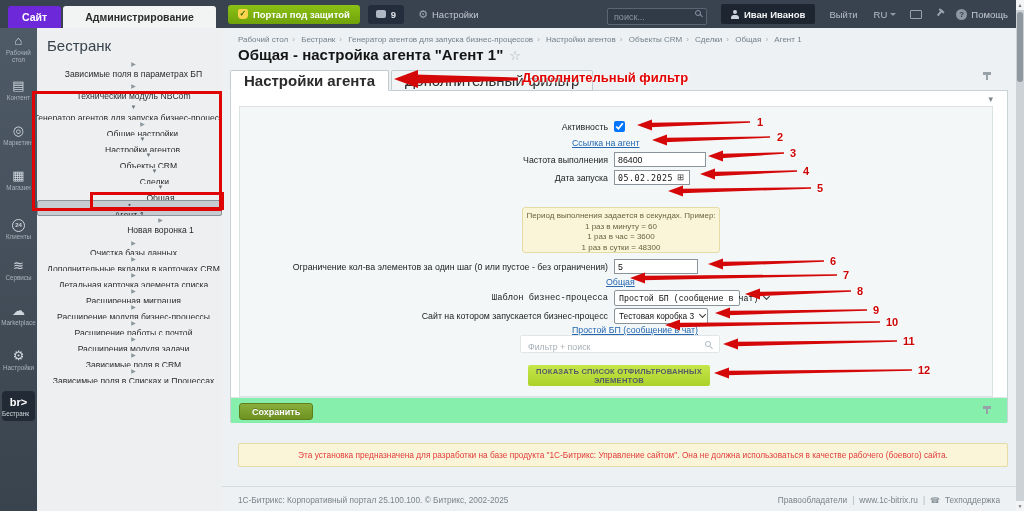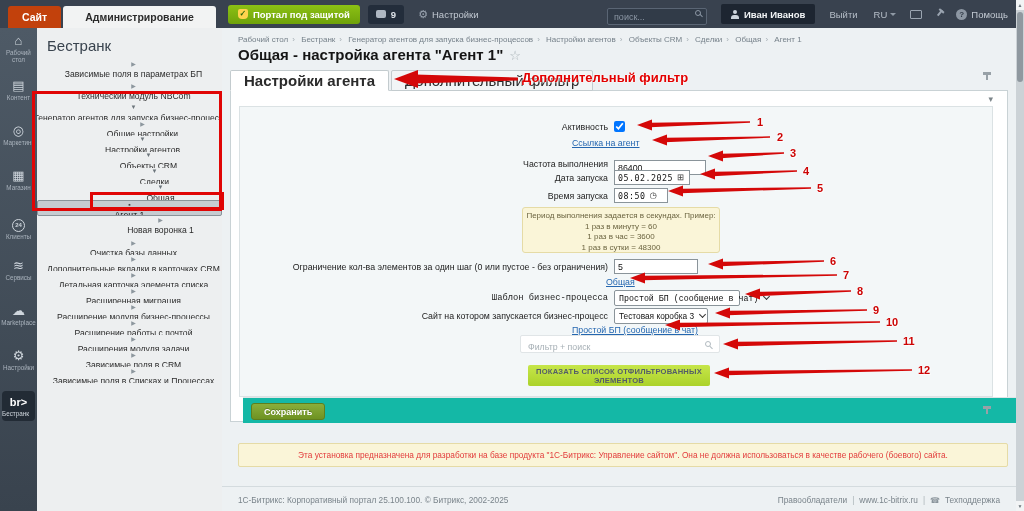--- a/index.html
+++ b/index.html
@@ -5,21 +5,21 @@
   html,body{margin:0;padding:0;background:#dfe5e8;}
   *{box-sizing:border-box;}
   .stage{position:relative;width:1024px;height:511px;overflow:hidden;
          font-family:"Liberation Sans",sans-serif;background:#edf1f3;}
 
   
   .topbar{position:absolute;left:0;top:0;width:1024px;height:28px;background:#39424f;
           display:flex;align-items:center;z-index:5;}
   .tb-tab{height:22px;line-height:22px;padding:0 14px;font-size:10.5px;border-radius:3px 3px 0 0;
           margin-top:6px;cursor:pointer;}
-  .tb-site{background:#c2410c;color:#fff;margin-left:8px;font-weight:bold;}
+  .tb-site{background:#6d28d9;color:#fff;margin-left:8px;font-weight:bold;}
   .tb-admin{background:#f2f3f3;color:#2b2b2b;font-weight:bold;margin-left:2px;padding:0 22px;}
   .tb-protect{display:flex;align-items:center;gap:5px;height:19px;margin-left:12px;padding:0 10px;
           background:linear-gradient(#8cc115,#6fa20a);border-radius:3px;color:#fff;
           font-size:9.5px;font-weight:bold;cursor:pointer;}
   .shield{display:inline-block;width:10px;height:10px;background:#ffd34d;border-radius:2px 2px 4px 4px;
           color:#27630b;font-size:8px;line-height:10px;text-align:center;font-weight:bold;}
   .tb-badge{display:flex;align-items:center;gap:5px;height:19px;margin-left:8px;padding:0 8px;
           background:#232d3b;border-radius:3px;color:#dfe4ea;font-size:9.5px;font-weight:bold;cursor:pointer;}
   .bubble{display:inline-block;width:10px;height:8px;background:#aeb7c2;border-radius:2px;position:relative;}
   .bubble::after{content:"";position:absolute;left:2px;bottom:-3px;border:3px solid transparent;border-top-color:#aeb7c2;border-left-width:2px;border-right-width:2px;}
@@ -111,21 +111,21 @@
   .filter{position:absolute;left:280px;top:228px;width:200px;height:18px;background:#fff;
         border:1px solid #e0e5e7;border-radius:2px;}
   .filter input{width:100%;height:100%;border:none;outline:none;background:transparent;
         font-size:8.8px;color:#30;color:#333;padding:0 18px 0 7px;font-family:"Liberation Sans",sans-serif;}
   .filter input::placeholder{color:#a7b0b6;}
   .fmag{position:absolute;right:8px;top:5px;width:6px;height:6px;border:1.3px solid #b3bcc1;border-radius:50%;}
   .fmag::after{content:"";position:absolute;right:-3px;bottom:-2px;width:4px;height:1.3px;background:#b3bcc1;transform:rotate(45deg);}
   .showbtn{position:absolute;left:288px;top:258px;width:182px;height:21px;background:linear-gradient(#c6e64a,#abd22a);
         border:none;border-radius:2px;color:#535c69;font-weight:bold;font-size:7.6px;letter-spacing:.2px;
         cursor:pointer;font-family:"Liberation Sans",sans-serif;}
-  .savebar{position:absolute;left:0;top:306px;width:776px;height:26px;border-top:1px solid #e0e5e7;background:#14b8a6;margin-left:12px;}
+  .savebar{position:absolute;left:0;top:306px;width:776px;height:26px;border-top:1px solid #e0e5e7;background:#86efac;}
   .savebtn{position:absolute;left:8px;top:5px;height:17px;padding:0 12px;background:linear-gradient(#8aae3b,#6e9222);
         border:1px solid #5f7f1d;border-radius:3px;color:#fff;font-weight:bold;font-size:9px;
         text-shadow:0 -1px rgba(0,0,0,.25);cursor:pointer;font-family:"Liberation Sans",sans-serif;}
   .warnbox{position:absolute;left:16px;top:415px;width:770px;height:24px;background:#faf5d8;
         border:1px solid #e5dba6;border-radius:2px;color:#e23b3b;font-size:8.3px;
         display:flex;align-items:center;justify-content:center;text-align:center;}
   .footer{position:absolute;left:0;top:458px;width:794px;height:25px;border-top:1px solid #d4dbde;
         font-size:8.3px;color:#7a848b;}
   .f-left{position:absolute;left:16px;top:8px;}
   .f-right{position:absolute;right:16px;top:8px;display:flex;gap:5px;align-items:center;}
@@ -342,43 +342,34 @@
             </span>
         </div>
 
         <div class="frow" style="top:31px;" data-interactable="false">
           <span class="link" style="margin-left:332px;" data-interactable="true">Ссылка на агент</span>
         </div>
 
         <div class="frow" style="top:45px;" data-interactable="false">
           <span class="lbl" data-interactable="false">Частота выполнения</span>
           <span class="fld">
-              <input class="inp" style="width: 92px; margin-top: 8px;" data-interactable="true" value="86400">
+              <input class="inp" style="width: 92px;" data-interactable="true" value="86400">
             </span>
         </div>
 
         <div class="frow" style="top:63px;" data-interactable="false">
           <span class="lbl" data-interactable="false">Дата запуска</span>
           <span class="fld">
               <span class="dtbox" style="width:76px;" data-interactable="true">
             <span class="dtval" data-interactable="false">05.02.2025</span>
             <span class="dticon" data-interactable="true">⊞</span>
           </span>
             </span>
         </div>
 
-        <div class="frow" style="top:81px;" data-interactable="false">
-          <span class="lbl" data-interactable="false">Время запуска</span>
-          <span class="fld">
-              <span class="dtbox" style="width:54px;" data-interactable="true">
-            <span class="dtval" data-interactable="false">08:50</span>
-            <span class="dticon" data-interactable="true">◷</span>
-          </span>
-            </span>
-        </div>
 
         <div class="note" data-interactable="false">
           <div data-interactable="false">Период выполнения задается в секундах. Пример:</div>
           <div data-interactable="false">1 раз в минуту = 60</div>
           <div data-interactable="false">1 раз в час = 3600</div>
           <div data-interactable="false">1 раз в сутки = 48300</div>
         </div>
 
         <div class="frow" style="top:152px;" data-interactable="false">
           <span class="lbl" data-interactable="false">Ограничение кол-ва элементов за один шаг (0 или пустое - без ограничения)</span>

